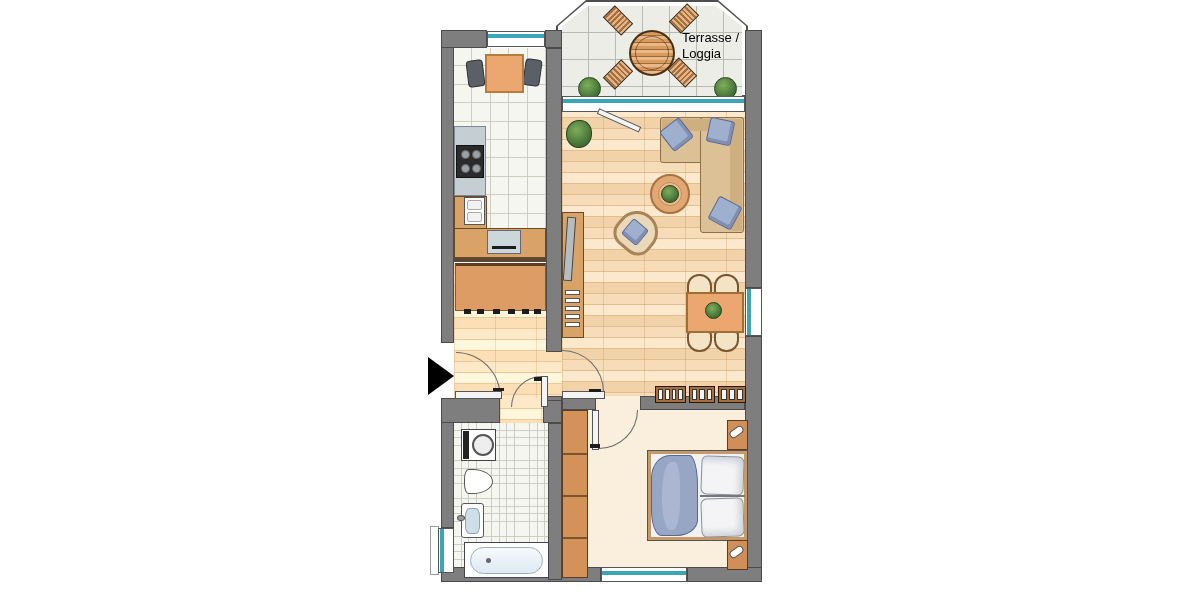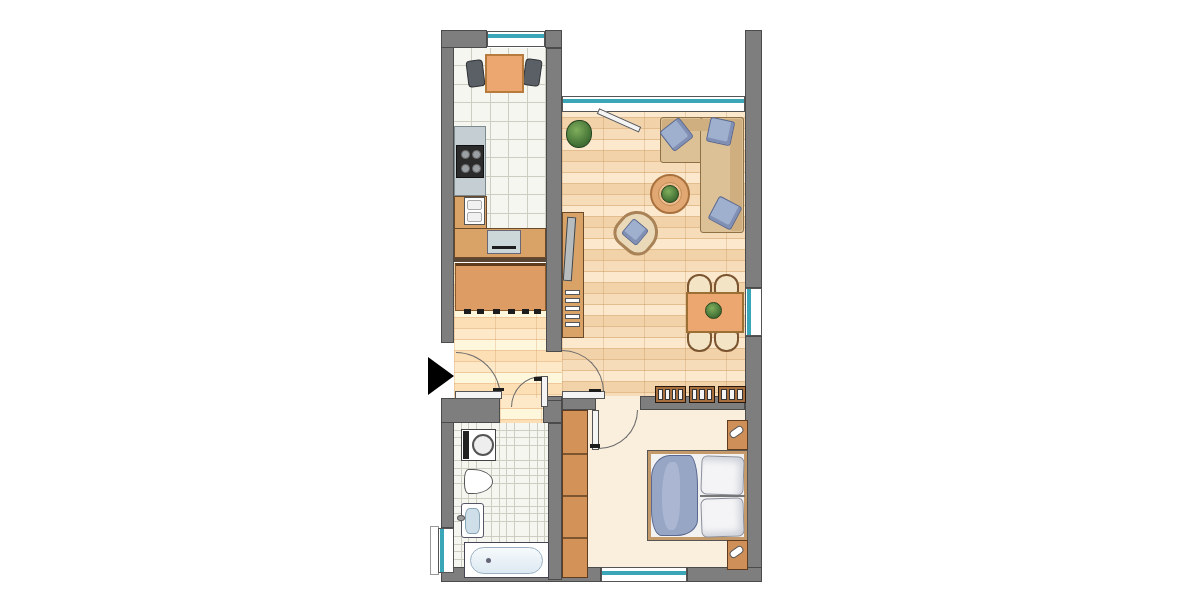--- a/index.html
+++ b/index.html
@@ -63,20 +63,41 @@
 <div id="plan">
 
   <div class="tilefloor" style="left:454px;top:48px;width:92px;height:210px;"></div>
   <div class="parquet" style="left:562px;top:96px;width:183px;height:304px;"></div>
   <div class="parquet hallfloor" style="left:454px;top:263px;width:108px;height:137px;"></div>
   <div class="parquet hallfloor" style="left:500px;top:398px;width:43px;height:25px;"></div>
   <div class="bedfloor" style="left:596px;top:396px;width:44px;height:14px;"></div>
   <div class="bedfloor" style="left:562px;top:410px;width:183px;height:157px;"></div>
   <div class="bathfloor" style="left:454px;top:423px;width:94px;height:144px;"></div>
 
+  <div style="left:556px;top:0;width:192px;height:97px;">
+    <div style="left:0;top:0;width:192px;height:97px;background:#4f4f4f;clip-path:polygon(0 100%,0 26px,30px 0,162px 0,192px 26px,192px 100%);"></div>
+    <div style="left:2px;top:2px;width:188px;height:93px;background:#fff;clip-path:polygon(0 100%,0 24px,28px 0,160px 0,188px 24px,188px 100%);"></div>
+    <div class="ttiles" style="left:6px;top:6px;width:180px;height:91px;clip-path:polygon(0 100%,0 20px,26px 0,154px 0,180px 20px,180px 100%);"></div>
+
+    <div style="left:73px;top:30px;width:46px;height:46px;border-radius:50%;border:2px solid #4a3013;background:repeating-linear-gradient(180deg,#d99a5e 0 3px,#9d6a38 3px 4px,#e9b889 4px 7px);"></div>
+    <div style="left:79px;top:36px;width:34px;height:34px;border-radius:50%;border:1px solid rgba(60,35,10,.55);"></div>
+
+    <div style="left:49px;top:12px;width:26px;height:17px;transform:rotate(45deg);background:repeating-linear-gradient(90deg,#a76f3c 0 2px,#e2b488 2px 4px);border:1px solid #3a2710;"></div>
+    <div style="left:115px;top:10px;width:26px;height:17px;transform:rotate(-45deg);background:repeating-linear-gradient(90deg,#a76f3c 0 2px,#e2b488 2px 4px);border:1px solid #3a2710;"></div>
+    <div style="left:49px;top:66px;width:26px;height:17px;transform:rotate(-45deg);background:repeating-linear-gradient(90deg,#a76f3c 0 2px,#e2b488 2px 4px);border:1px solid #3a2710;"></div>
+    <div style="left:113px;top:64px;width:26px;height:17px;transform:rotate(45deg);background:repeating-linear-gradient(90deg,#a76f3c 0 2px,#e2b488 2px 4px);border:1px solid #3a2710;"></div>
+
+    <div class="plant" style="left:22px;top:77px;width:23px;height:23px;border-radius:50%;"></div>
+    <div class="plant" style="left:158px;top:77px;width:23px;height:23px;border-radius:50%;"></div>
+
+    <div class="tlabel" style="left:126px;top:30px;">
+      <span>Terrasse /</span><br>
+      <span>Loggia</span>
+    </div>
+  </div>
 
   <div class="wall" style="left:441px;top:30px;width:13px;height:313px;"></div>
   <div class="wall" style="left:441px;top:398px;width:13px;height:130px;"></div>
   <div class="wall" style="left:441px;top:573px;width:13px;height:9px;"></div>
   <div class="wall" style="left:441px;top:30px;width:46px;height:18px;"></div>
   <div class="wall" style="left:545px;top:30px;width:17px;height:18px;"></div>
   <div class="wall" style="left:745px;top:30px;width:17px;height:258px;"></div>
   <div class="wall" style="left:745px;top:336px;width:17px;height:246px;"></div>
   <div class="wall" style="left:441px;top:567px;width:160px;height:15px;"></div>
   <div class="wall" style="left:687px;top:567px;width:75px;height:15px;"></div>

